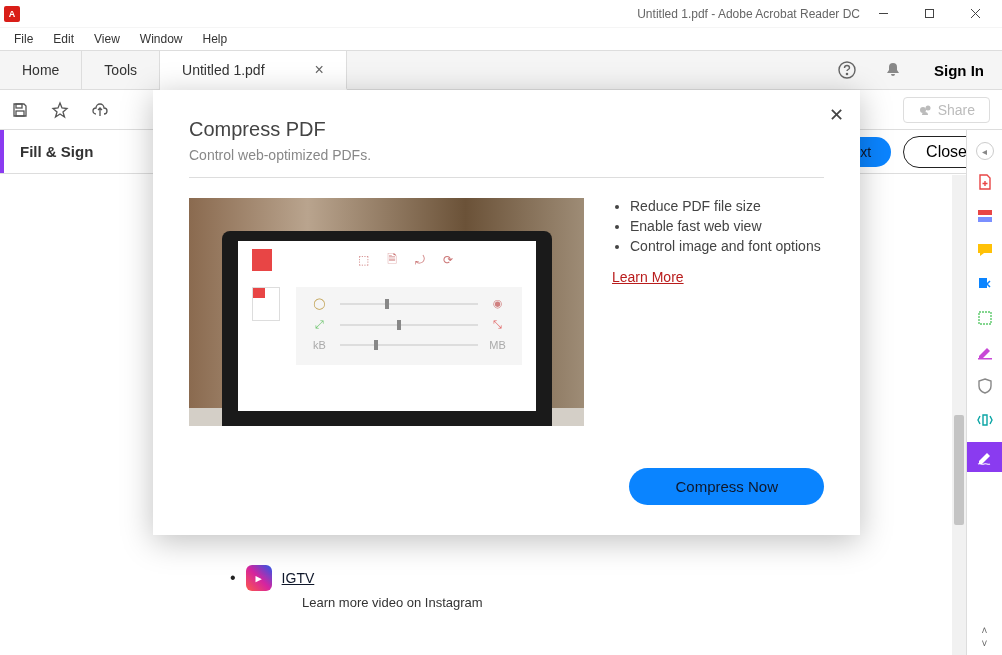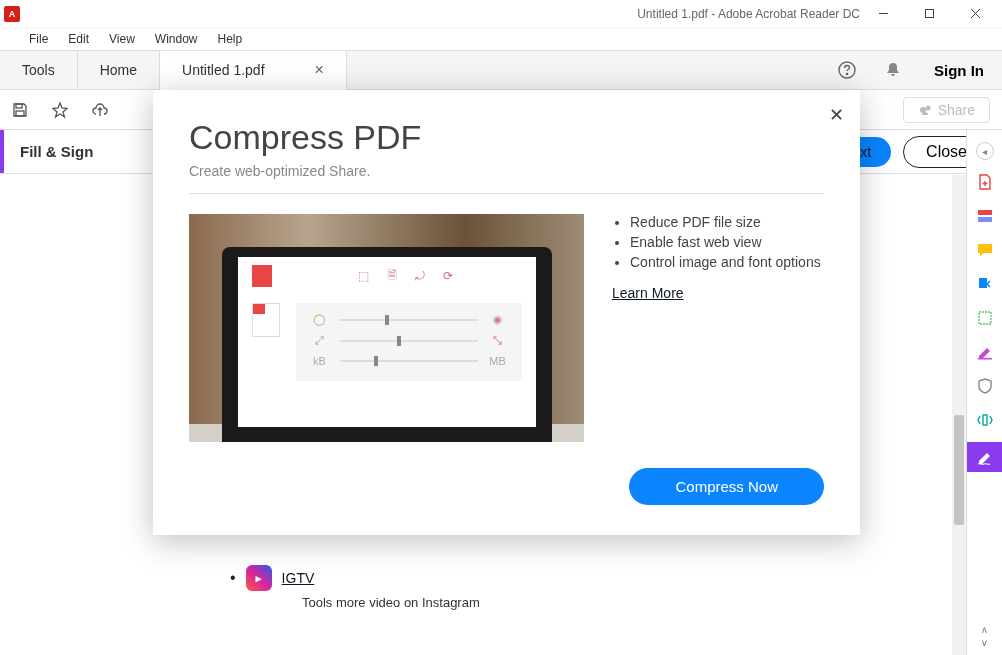--- a/index.html
+++ b/index.html
@@ -6,21 +6,21 @@
 body { width: 1002px; height: 655px; background: #fff; overflow: hidden; position: relative; }
 
 
 .titlebar { height: 28px; background: #fff; display: flex; align-items: center; padding: 0 4px; border-bottom: 1px solid #f5f5f5; }
 .titlebar .appicon { width: 16px; height: 16px; background: #d91e18; border-radius: 2px; display: flex; align-items: center; justify-content: center; font-size: 9px; color: #fff; font-weight: bold; margin-right: 6px; }
 .titlebar .title { font-size: 12px; color: #666; flex: 1; text-align: right; }
 .titlebar .winbtn { width: 46px; height: 28px; display: flex; align-items: center; justify-content: center; color: #444; }
 .titlebar .winbtn svg { width: 11px; height: 11px; }
 
 
-.menubar { height: 22px; display: flex; align-items: center; padding: 0 21px; gap: 4px; }
+.menubar { height: 22px; display: flex; align-items: center; padding: 0 6px; gap: 4px; }
 .menubar .menuitem { font-size: 12px; color: #333; padding: 2px 8px; }
 
 
 .navbar { height: 40px; display: flex; align-items: stretch; border-top: 1px solid #ddd; border-bottom: 1px solid #ddd; background: #f5f5f5; }
 .navbar .navtab, .navbar .doctab { display: flex; align-items: center; padding: 0 22px; font-size: 14px; color: #333; border-right: 1px solid #ddd; }
 .navbar .doctab { background: #fff; border-bottom: 2px solid #fff; margin-bottom: -1px; gap: 50px; }
 .navbar .doctab .docclose { font-size: 16px; color: #666; }
 .navbar .spacer { flex: 1; }
 .navbar .righticon { display: flex; align-items: center; padding: 0 14px; color: #555; }
 .navbar .signin { font-weight: 600; font-size: 15px; padding: 0 18px; display: flex; align-items: center; color: #000000; }
@@ -47,21 +47,21 @@
 .scrolltrack { position:absolute; right:36px; top:175px; bottom:0; width:14px; background:#f1f1f1; z-index:1; }
 .scrolltrack .thumb { position:absolute; left:2px; right:2px; top:240px; height:110px; background:#c4c4c4; border-radius:2px; }
 
 
 .docarea { position: absolute; left: 0; right: 50px; top: 175px; bottom: 0; background: #fff; padding-left: 230px; padding-top: 390px; font-size: 14px; color: #222; }
 .docarea .igicon { width: 26px; height: 26px; background: linear-gradient(45deg,#fd5949,#d6249f,#285AEB); border-radius: 6px; display: inline-flex; align-items: center; justify-content: center; color: #fff; font-size: 11px; font-weight: bold; }
 .docarea a { color: #0f172a; }
 .docarea .sub { font-size: 13px; color: #333; margin-left: 72px; margin-top:4px; }
 .modal { position: absolute; left: 153px; top: 90px; width: 707px; height: 445px; background: #fff; box-shadow: 0 6px 30px rgba(0,0,0,.25); z-index: 20; padding: 28px 36px; }
 .modal .mclose { position: absolute; right: 16px; top: 14px; color: #444; font-size: 18px; }
-.modal h1 { font-size: 34px; font-weight: 400; color: #444; }
+.modal h1 { font-size: 20px; font-weight: 400; color: #444; }
 .modal .subtitle { font-size: 14px; color: #888; margin-top: 6px; margin-bottom: 14px; }
 .modal hr { border: none; border-top: 1px solid #ddd; margin-bottom: 20px; }
 .modal .body { display: flex; gap: 28px; }
 .modal .preview { width: 395px; height: 228px; background: linear-gradient(90deg,#8a6a4f,#b9a48e 30%,#6b5238 70%,#9e8c76); display: flex; align-items: flex-end; justify-content: center; position: relative; overflow: hidden; }
 .modal .preview::after { content:""; position:absolute; left:0; right:0; bottom:0; height:18px; background:#d4cfc7; }
 .laptop { width: 330px; height: 195px; background: #1a1a1a; border-radius: 8px 8px 0 0; padding: 10px 16px 0; position: relative; z-index:1; }
 .laptop .screen { background: #fff; width: 100%; height: 170px; padding: 8px 14px; }
 .laptop .screen .tbar { display:flex; align-items:center; gap:18px; padding-bottom:6px; }
 .laptop .screen .tbar .pdfico { width:20px; height:22px; background:#e84545; }
 .laptop .screen .tbar .tico { color:#c77; font-size:12px; }
@@ -70,22 +70,22 @@
 .laptop .docbody .pageico::before { content:""; position:absolute; top:0; left:0; width:12px; height:10px; background:#e84545; }
 .laptop .sliders { flex:1; background:#f5f5f5; padding:10px 14px 6px; }
 .laptop .sliderrow { display:flex; align-items:center; gap:10px; margin-bottom:8px; font-size:11px; color:#aaa; }
 .laptop .sliderrow .lab { width:20px; text-align:center; }
 .laptop .slider { flex:1; height:2px; background:#ddd; position:relative; }
 .laptop .slider .handle { position:absolute; top:-4px; width:4px; height:10px; background:#888; }
 
 .modal .rightcol { flex: 1; font-size: 14px; color: #444; }
 .modal .rightcol ul { list-style: disc; padding-left: 18px; margin-bottom: 15px; }
 .modal .rightcol li { margin-bottom: 4px; }
-.modal .rightcol .learnmore { color: #0f172a; font-size: 14px; }
-.modal .cta { position:absolute; right:36px; bottom:30px; background: #0a84ff; color: #ffffff; border-radius: 22px; padding: 10px 46px; font-size: 15px; font-weight: 500; }
+.modal .rightcol .learnmore { color: #b91c1c; font-size: 14px; }
+.modal .cta { position:absolute; right:36px; bottom:30px; background: #0a84ff; color: #0f172a; border-radius: 22px; padding: 10px 46px; font-size: 15px; font-weight: 500; }
 </style>
 </head>
 <body>
 
 <div class="titlebar">
   <div class="appicon">A</div>
   <div class="title">Untitled 1.pdf - Adobe Acrobat Reader DC</div>
   <div class="winbtn">
       <svg viewBox="0 0 11 11" stroke="#444" stroke-width="1">
         <line x1="1" y1="5.5" x2="10" y2="5.5"></line>
@@ -106,22 +106,22 @@
 
 <div class="menubar">
   <div class="menuitem">File</div>
   <div class="menuitem">Edit</div>
   <div class="menuitem">View</div>
   <div class="menuitem">Window</div>
   <div class="menuitem">Help</div>
 </div>
 
 <div class="navbar">
+  <div class="navtab">Home</div>
   <div class="navtab">Tools</div>
-  <div class="navtab">Home</div>
   <div class="doctab">
     <span>Untitled 1.pdf</span>
     <span class="docclose">×</span>
   </div>
   <div class="spacer"></div>
   <div class="righticon">
       <svg width="18" height="18" viewBox="0 0 18 18" fill="none" stroke="#666" stroke-width="1.4">
         <circle cx="9" cy="9" r="8"></circle>
         <path d="M6.5 7a2.5 2.5 0 0 1 5 0c0 1.5-2.5 1.5-2.5 3"></path>
         <circle cx="9" cy="13" r="0.6" fill="#666"></circle>
@@ -231,27 +231,27 @@
 <div class="scrolltrack">
   <div class="thumb"></div>
 </div>
 
 <div class="docarea">
   <div style="display:flex;align-items:center;gap:10px;">
     <span style="font-size:16px;">•</span>
     <span class="igicon">▸</span>
     <a href="#">IGTV</a>
   </div>
-  <div class="sub">Tools more video on Instagram</div>
+  <div class="sub">Learn more video on Instagram</div>
 </div>
 
 <div class="modal">
   <div class="mclose">✕</div>
   <h1>Compress PDF</h1>
-  <div class="subtitle">Create web-optimized Share.</div>
+  <div class="subtitle">Control web-optimized PDFs.</div>
   <hr>
   <div class="body">
     <div class="preview">
       <div class="laptop">
         <div class="screen">
           <div class="tbar">
             <span class="pdfico"></span>
             <span style="flex:1"></span>
             <span class="tico">⬚</span>
             <span class="tico">🗎</span>

